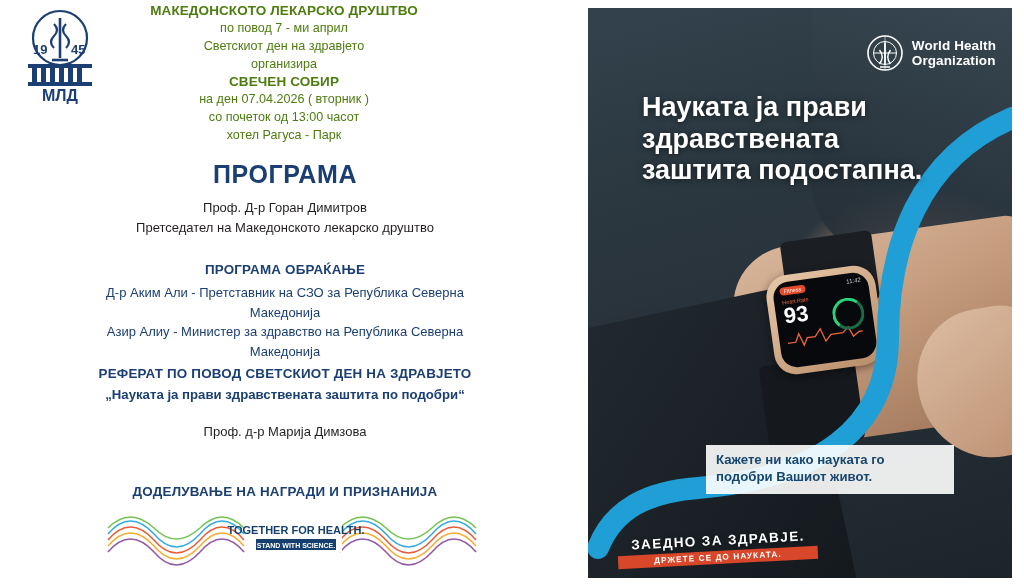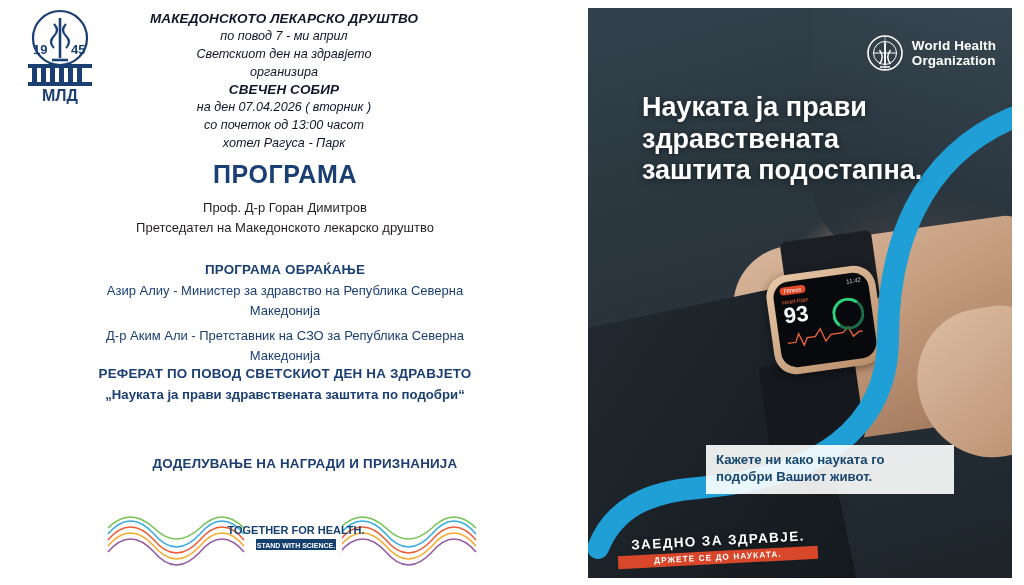--- a/index.html
+++ b/index.html
@@ -31,25 +31,24 @@
 
   .logo-block {
     position: absolute;
     left: 14px; top: 8px;
     width: 92px; height: 96px;
   }
   .logo-svg { display:block; }
 
   .header-text {
     position: absolute;
-    left: 104px; top: 10px;
+    left: 104px; top: 2px;
     width: 360px;
     text-align: center;
-    color: #0f172a;
-    font-style: italic;
+    color: #4d7c0f;
   }
   .h-strong {
     font-weight: bold;
     font-size: 13.5px;
     letter-spacing: .1px;
     line-height: 1.32;
   }
   .h-normal {
     font-size: 12.6px;
     line-height: 1.42;
@@ -91,21 +90,21 @@
   .sec-line.bold-blue {
     color: #1b3f73;
     font-weight: bold;
     font-size: 13.2px;
   }
 
   #sec-opening { top: 198px; }
   #sec-greeting { top: 262px; }
   #sec-lecture { top: 366px; }
   #sec-speaker { top: 422px; }
-  #sec-awards { top: 456px; padding-left: 20px; }
+  #sec-awards { top: 484px; }
 
   
   .tfh {
     position: absolute;
     left: 100px; top: 500px;
     width: 380px; height: 72px;
   }
 
   
   .right-panel {
@@ -345,29 +344,32 @@
 
     <div class="program-title">ПРОГРАМА</div>
 
     <div class="section" id="sec-opening">
       <div class="sec-line">Проф. Д-р Горан Димитров</div>
       <div class="sec-line">Претседател на Македонското лекарско друштво</div>
     </div>
 
     <div class="section" id="sec-greeting">
       <div class="sec-head">ПРОГРАМА ОБРАЌАЊЕ</div>
+      <div class="sec-line blue" style="width:400px;margin:6px auto 0;">Д-р Аким Али - Претставник на СЗО за Република Северна Македонија</div>
       <div class="sec-line blue" style="width:400px;margin:0 auto;">Азир Алиу - Министер за здравство на Република Северна Македонија</div>
-      <div class="sec-line blue" style="width:400px;margin:6px auto 0;">Д-р Аким Али - Претставник на СЗО за Република Северна Македонија</div>
     </div>
 
     <div class="section" id="sec-lecture">
       <div class="sec-head">РЕФЕРАТ ПО ПОВОД СВЕТСКИОТ ДЕН НА ЗДРАВЈЕТО</div>
       <div class="sec-line bold-blue">„Науката ја прави здравствената заштита по подобри“</div>
     </div>
 
+    <div class="section" id="sec-speaker">
+      <div class="sec-line">Проф. д-р Марија Димзова</div>
+    </div>
 
     <div class="section" id="sec-awards">
       <div class="sec-head">ДОДЕЛУВАЊЕ НА НАГРАДИ И ПРИЗНАНИЈА</div>
     </div>
 
     <div class="tfh">
       <svg width="380" height="72" viewBox="0 0 380 72">
         <g fill="none" stroke-width="1.5" opacity="0.95">
           <path d="M8 40 q22 -26 46 0 q22 26 46 0 q22 -26 44 0" stroke="#e8542f"></path>
           <path d="M8 46 q22 -26 46 0 q22 26 46 0 q22 -26 44 0" stroke="#f5a623"></path>

